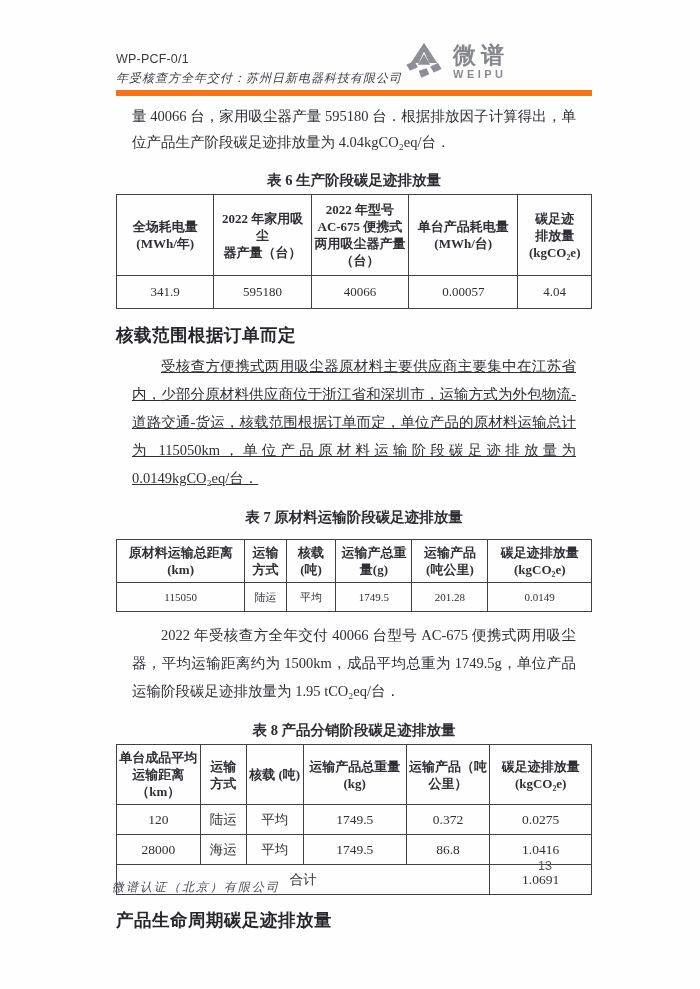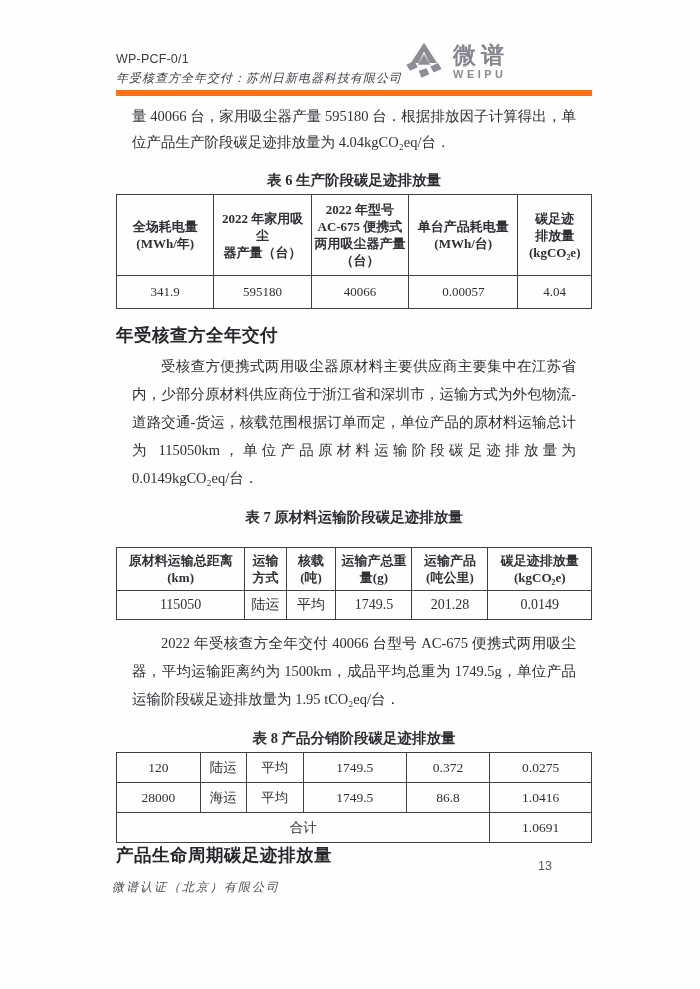--- a/index.html
+++ b/index.html
@@ -49,55 +49,55 @@
     font-family:"Liberation Sans","DejaVu Sans",sans-serif;
     margin-top:2px;
   }
   
   .para{
     font-size:14.5px;line-height:26px;color:#2f2f36;
     margin:16px;text-align:justify;
   }
   .para.indent{text-indent:2em;line-height:28px;}
   .p-intro{margin-top:7px;}
-  .p-transport{margin-top:5px;}
+  .p-transport{margin-top:5px;text-decoration:underline;}
   .p-delivery{margin-top:9px;}
   .p-lifecycle{margin-top:6px;line-height:27px;}
   .caption{
     font-size:14.5px;font-weight:bold;text-align:center;color:#2d2d33;
     margin:0;
   }
   .cap6{margin-top:9px;}
   .cap7{margin-top:4px;}
   .cap8{margin-top:7px;}
   .sec-title{
     font-size:17.5px;font-weight:bold;color:#26262c;
     margin:0;letter-spacing:.5px;
   }
   .sec1{margin-top:14px;}
-  .sec2{}
+  .sec2{margin-top:13px;}
   
   table{
     width:100%;border-collapse:collapse;table-layout:fixed;
     font-size:13px;color:#2f2f36;
   }
   .t6{margin-top:4px;}
-  .t7{margin-top:20px;}
+  .t7{margin-top:12px;}
   .t8{margin-top:4px;}
   th,td{
     border:1.4px solid #3f3f45;
     text-align:center;vertical-align:middle;
     padding:4px 2px;
     font-weight:normal;
   }
   th{white-space:pre-line;line-height:17px;font-weight:bold;}
   .t6 th{height:72px;}
   .t6 td{height:24px;font-size:13px;}
   .t7 th{height:32px;}
-  .t7 td{height:20px;font-size:14px;}
+  .t7 td{height:20px;font-size:11px;}
   .t8 th{height:34px;}
   .t8 td{height:21px;font-size:13.5px;}
   
   .footer-company{
     position:absolute;left:112px;top:879px;
     font-style:italic;font-size:12px;color:#4a4a55;letter-spacing:2px;
   }
   .page-number{
     position:absolute;left:538px;top:859px;
     font-family:"Liberation Sans","DejaVu Sans",sans-serif;
@@ -166,21 +166,21 @@
       <tr>
         <td>341.9</td>
         <td>595180</td>
         <td>40066</td>
         <td>0.00057</td>
         <td>4.04</td>
       </tr>
     </tbody>
       </table>
 
-    <h2 class="sec-title sec1">年受核查方全年交付</h2>
+    <h2 class="sec-title sec1">核载范围根据订单而定</h2>
     <p class="para indent p-transport">受核查方便携式两用吸尘器原材料主要供应商主要集中在江苏省内，少部分原材料供应商位于浙江省和深圳市，运输方式为外包物流-道路交通-货运，核载范围根据订单而定，单位产品的原材料运输总计为 115050km，单位产品原材料运输阶段碳足迹排放量为 0.0149kgCO₂eq/台．</p>
 
     <p class="caption cap7">表 7 原材料运输阶段碳足迹排放量</p>
     <table class="t7">
       <colgroup>
         <col style="width:27%">
           <col style="width:8.7%">
           <col style="width:10.5%">
         <col style="width:16%">
           <col style="width:16%">
@@ -218,20 +218,33 @@
     <table class="t8">
       <colgroup>
         <col style="width:17.6%">
           <col style="width:9.7%">
           <col style="width:12%">
         <col style="width:21.7%">
           <col style="width:17.6%">
           <col style="width:21.4%">
       </colgroup>
       <tbody>
+          <tr>
+        <th>单台成品平均
+运输距离（km）</th>
+        <th>运输
+方式</th>
+        <th>核载 (吨)</th>
+        <th>运输产品总重量
+(kg)</th>
+        <th>运输产品（吨
+公里）</th>
+        <th>碳足迹排放量
+(kgCO₂e)</th>
+      </tr>
       <tr>
         <td>120</td>
         <td>陆运</td>
         <td>平均</td>
         <td>1749.5</td>
         <td>0.372</td>
         <td>0.0275</td>
       </tr>
       <tr>
         <td>28000</td>

